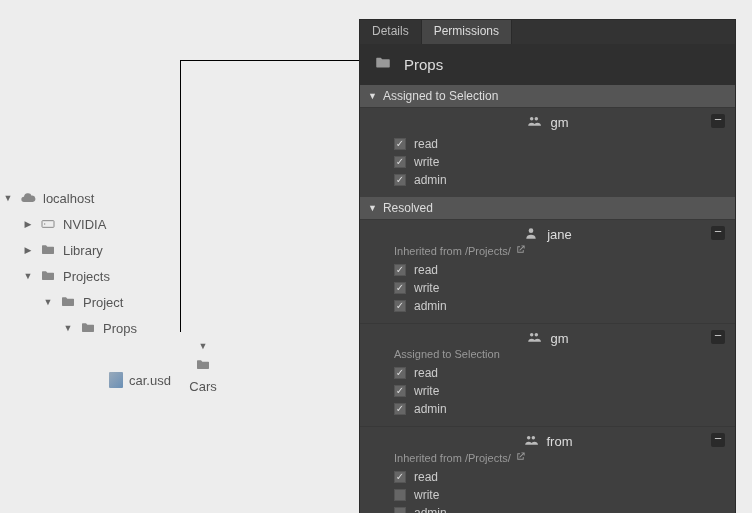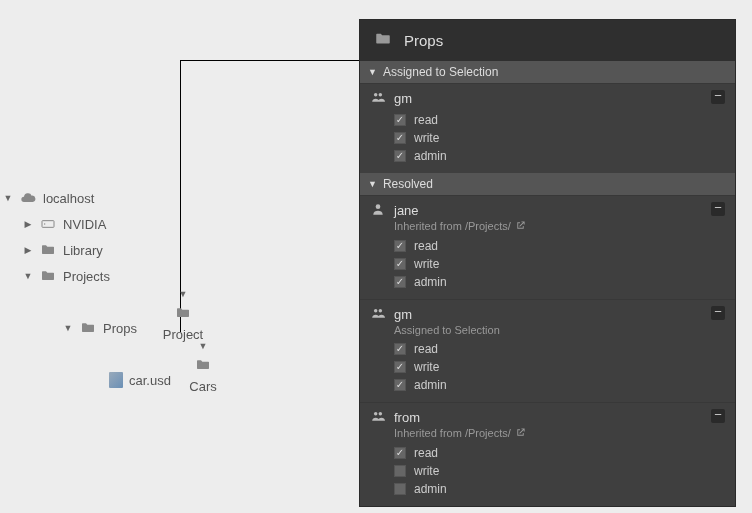--- a/index.html
+++ b/index.html
@@ -41,21 +41,21 @@
     width: 18px;
     height: 18px;
     display: inline-flex;
     align-items: center;
     justify-content: center;
     color: #888;
   }
   .ticon svg { width: 16px; height: 16px; fill: #888; }
   .tree-label { color: #555; font-size: 13px; }
   .ind1 { padding-left: 20px; }
-  .ind2 { padding-left: 40px; flex-direction: column; }
+  .ind2 { padding-left: 40px; }
   .ind3 { padding-left: 60px; }
   .ind4 { padding-left: 80px; flex-direction: column; }
   .ind5 { padding-left: 106px; }
 
   
   .connector {
     position: absolute;
     border: 1.5px solid #000;
     border-right: none;
     border-bottom: none;
@@ -112,30 +112,31 @@
 
   .entry {
     padding: 6px 10px 8px 10px;
     position: relative;
     border-top: 1px solid #383838;
   }
   .entry-head {
     display: flex;
     align-items: center;
     gap: 8px;
+    justify-content: center;
   }
   .entry-head svg { width: 16px; height: 14px; fill: #bbb; }
   .entry-name { font-size: 13px; color: #ddd; }
   .entry-sub {
     font-size: 11px;
     color: #999;
     padding-left: 24px;
     margin-top: 1px;
     display:flex;
-    align-items:flex-start;
+    align-items:center;
     gap:4px;
   }
   .entry-sub svg { width:11px; height:11px; fill:#999; }
   .collapse-btn {
     position: absolute;
     right: 10px;
     top: 6px;
     width: 14px;
     height: 14px;
     background: #2a2a2a;
@@ -249,20 +250,24 @@
     </span>
     <span class="tree-label">Cars</span>
   </div>
   <div class="tree-row ind5">
     <span class="file-icon"></span>
     <span class="tree-label">car.usd</span>
   </div>
 </div>
 
 <div class="panel">
+  <div class="tabs">
+    <div class="tab">Details</div>
+    <div class="tab active">Permissions</div>
+  </div>
   <div class="folder-header">
     <span class="ficon">
       <svg viewBox="0 0 24 24">
           <path d="M3 6a1 1 0 011-1h5l2 2h9a1 1 0 011 1v9a1 1 0 01-1 1H4a1 1 0 01-1-1V6z"></path>
         </svg>
     </span>
     <span class="ftitle">Props</span>
   </div>
 
   <div class="section-header">

